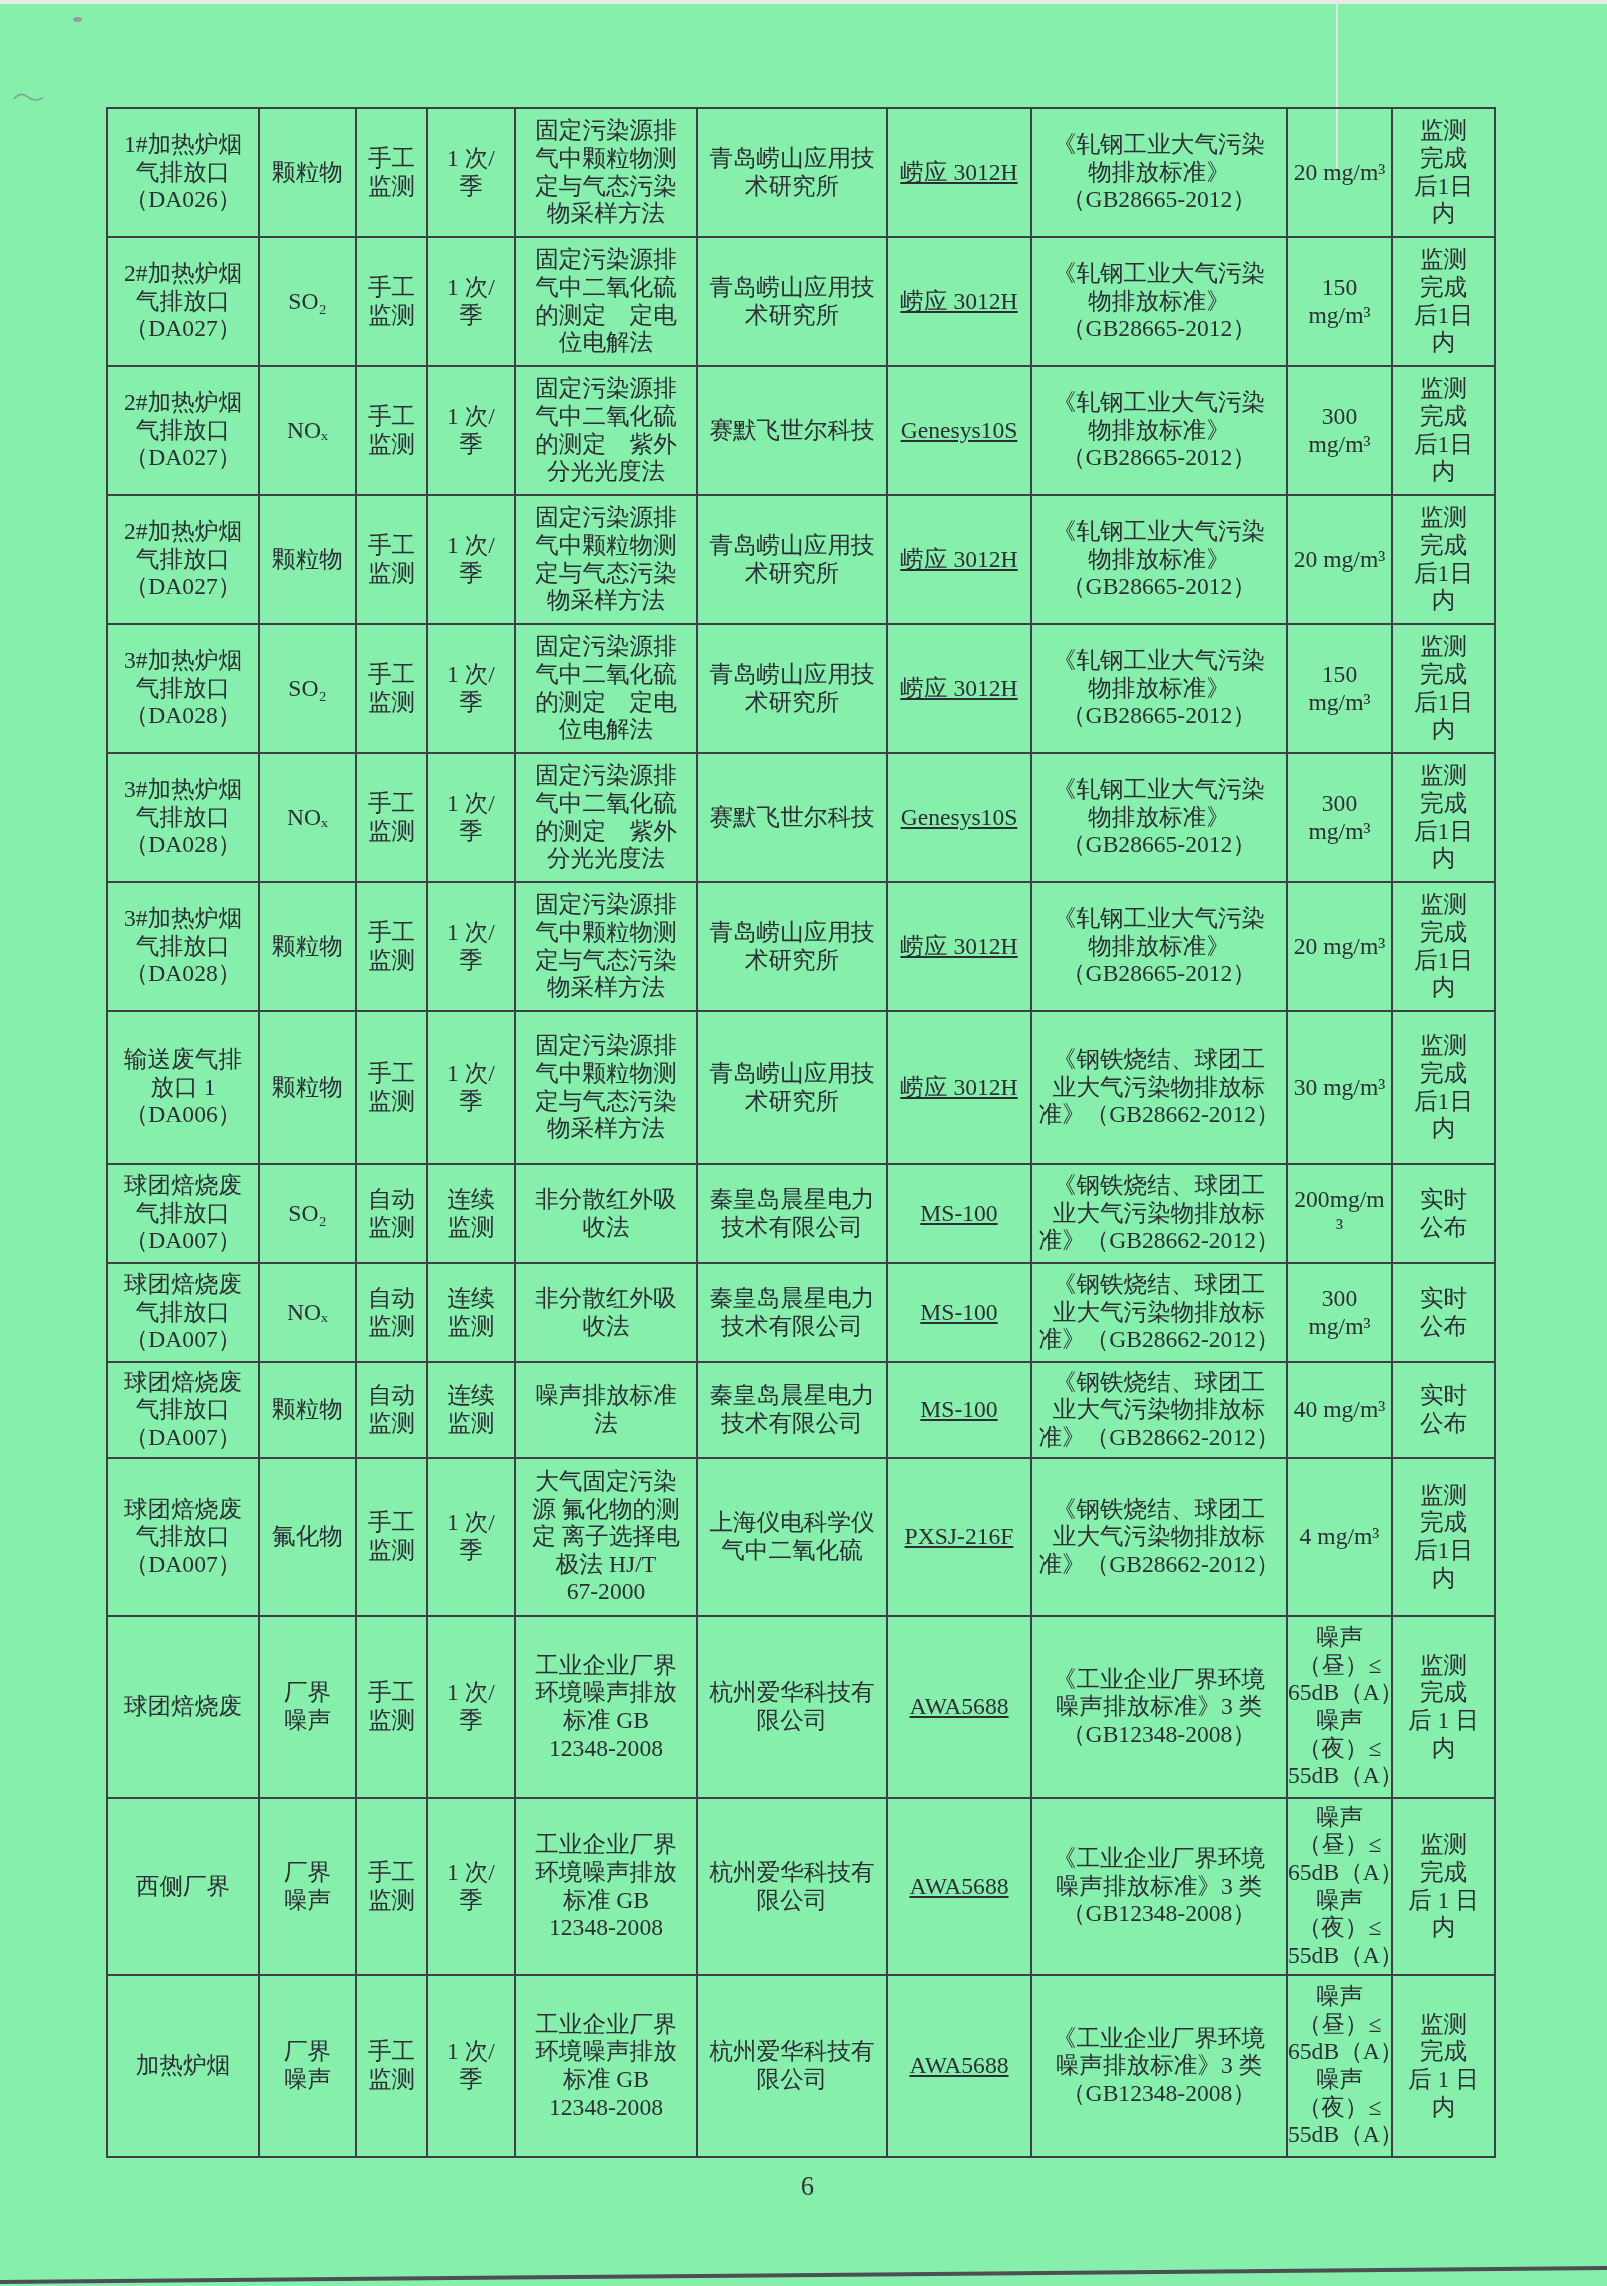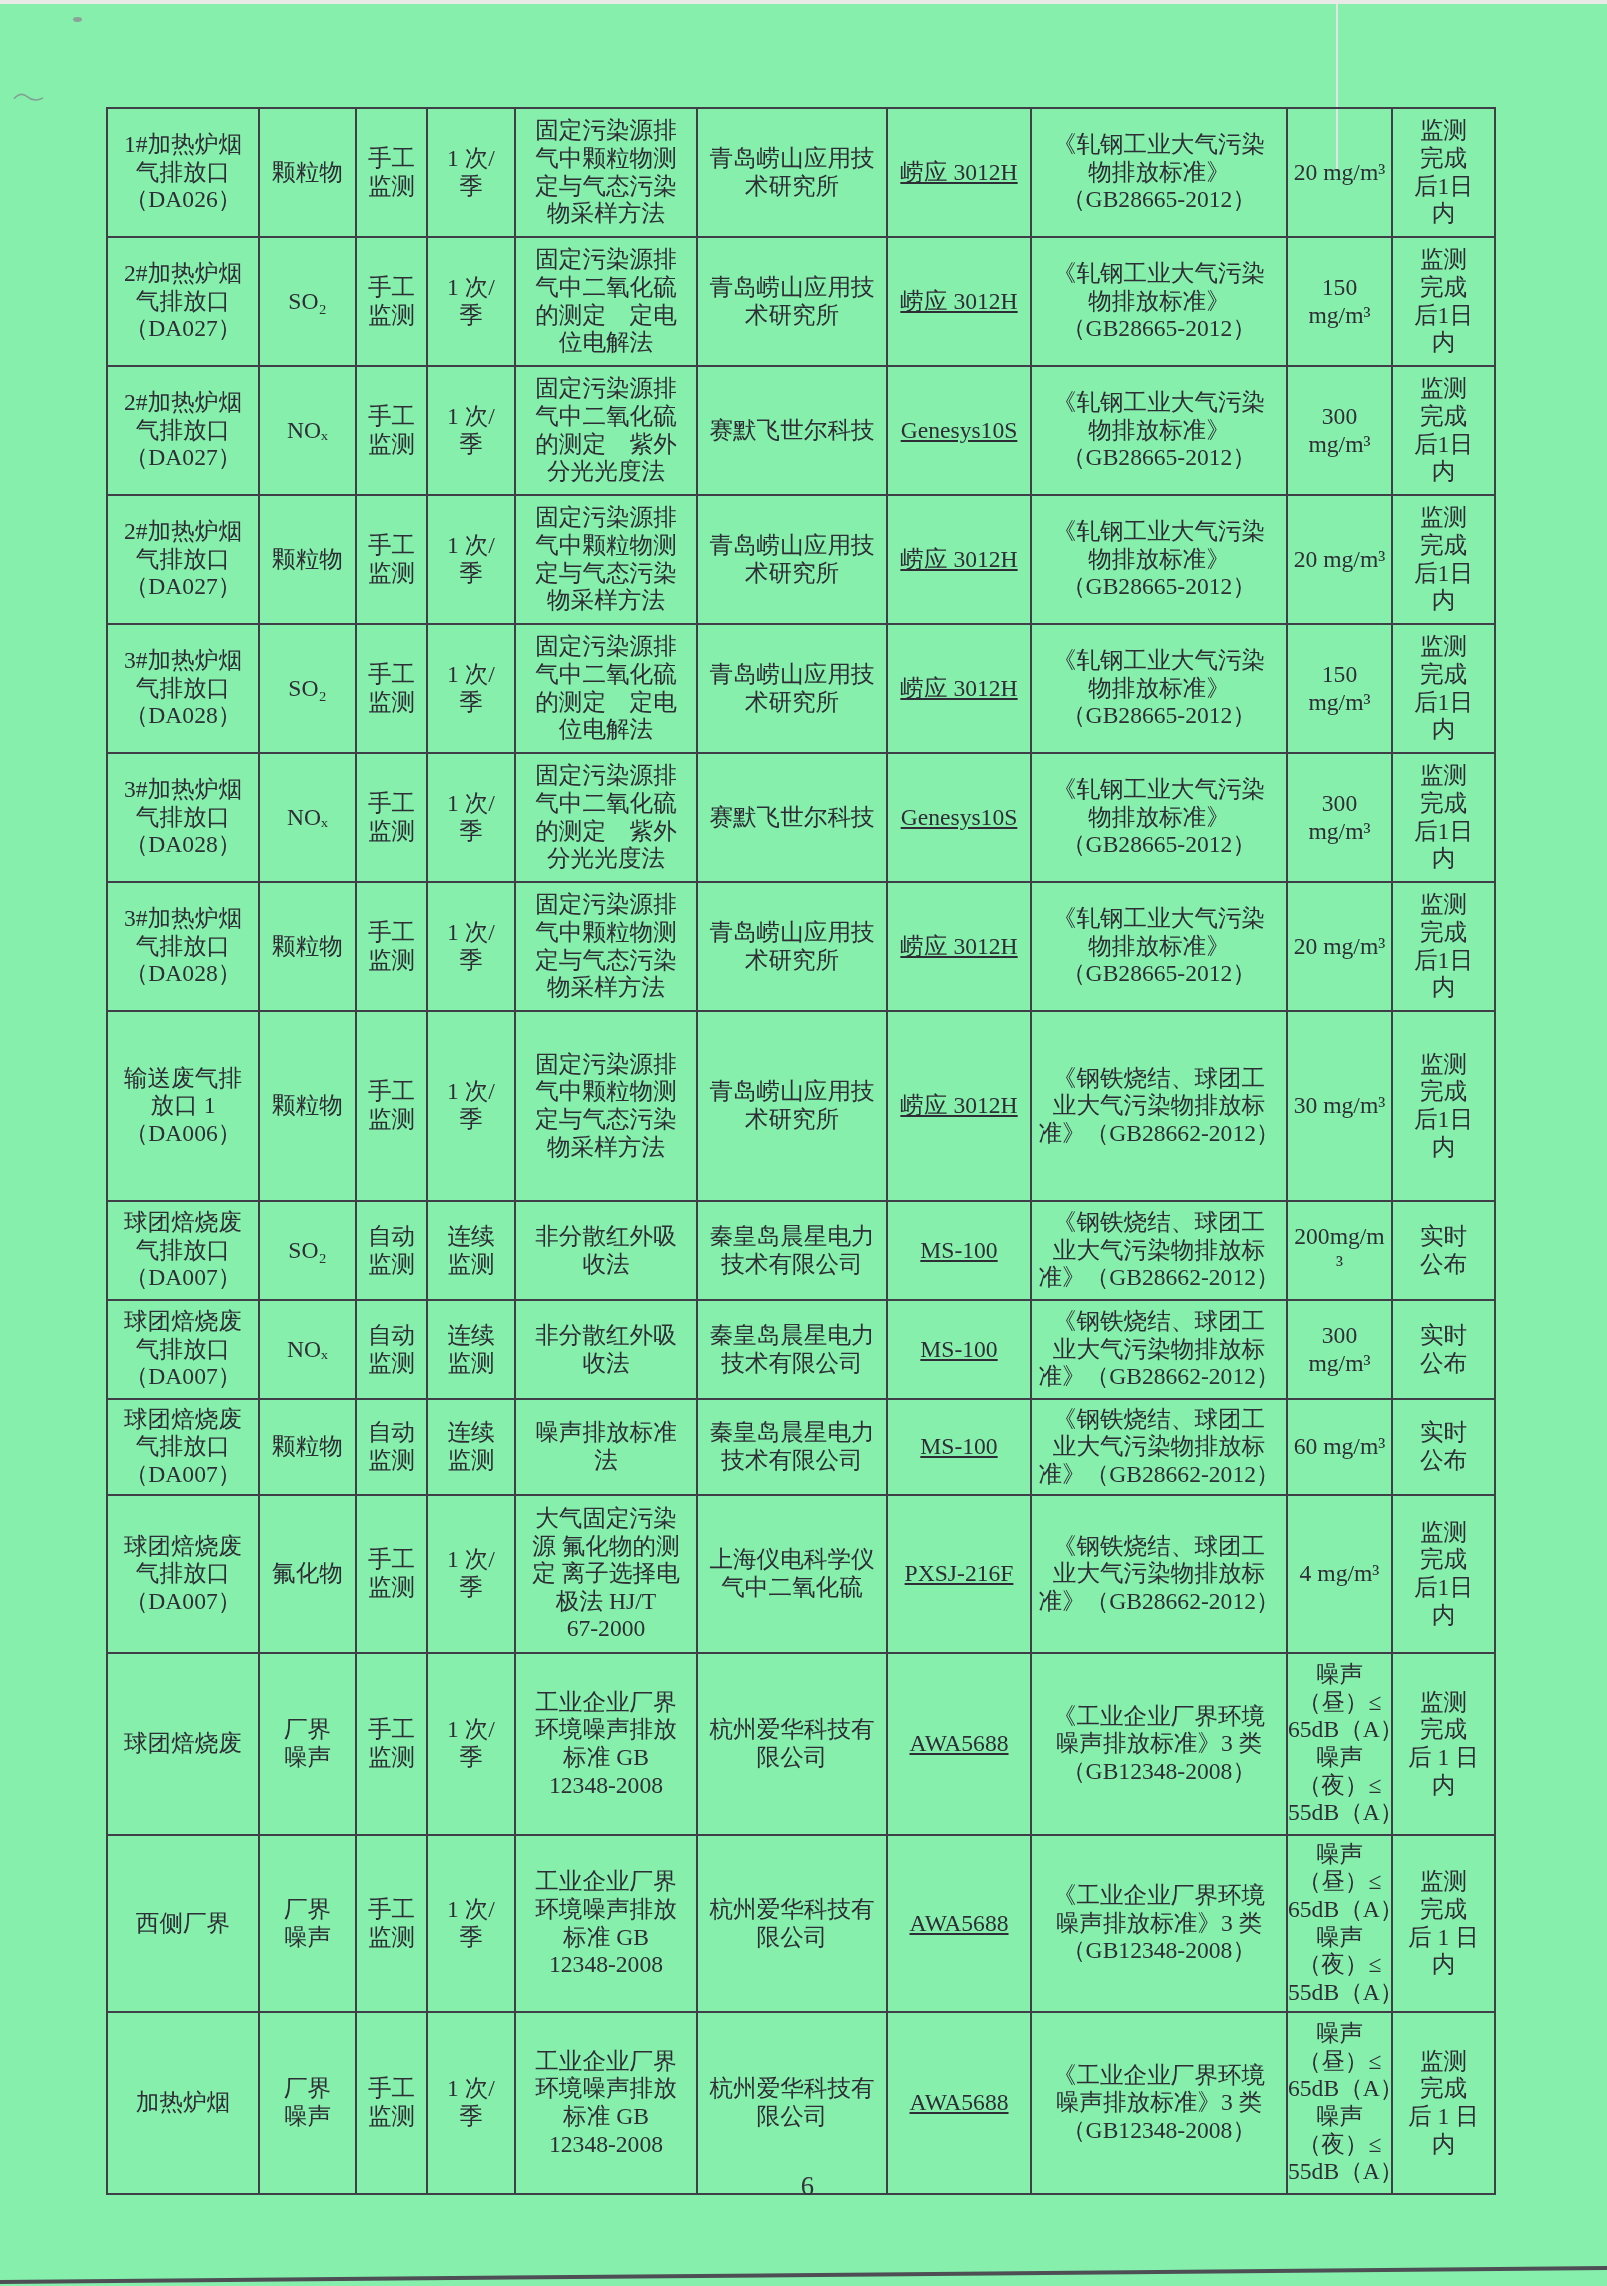--- a/index.html
+++ b/index.html
@@ -25,21 +25,21 @@
     font-size:23.6px;
     line-height:27.6px;
     white-space:pre;
     padding:1px 0;
     overflow:hidden;
   }
   td[data-field="limit"]{font-size:21.7px;border-radius:13px;}
   td[data-field="instrument"]{font-size:22.7px;text-decoration:underline;}
   
   tbody tr:nth-child(-n+7){height:129px;}
-  tbody tr:nth-child(8){height:190px;}
+  tbody tr:nth-child(8){height:153px;}
   tbody tr:nth-child(9){height:99px;}
   tbody tr:nth-child(10){height:99px;}
   tbody tr:nth-child(11){height:96px;}
   tbody tr:nth-child(12){height:158px;}
   tbody tr:nth-child(13){height:182px;}
   tbody tr:nth-child(14){height:177px;}
   tbody tr:nth-child(15){height:182px;}
 
   .page-number{
     position:absolute;
@@ -356,21 +356,21 @@
     <td data-field="frequency">连续
 监测</td>
     <td data-field="method">噪声排放标准
 法</td>
     <td data-field="organization">秦皇岛晨星电力
 技术有限公司</td>
     <td data-field="instrument">MS-100</td>
     <td data-field="standard">《钢铁烧结、球团工
 业大气污染物排放标
 准》（GB28662-2012）</td>
-    <td data-field="limit">60 mg/m³</td>
+    <td data-field="limit">40 mg/m³</td>
     <td data-field="publication">实时
 公布</td>
   </tr>
         <tr>
     <td data-field="outlet">球团焙烧废
 气排放口
 （DA007）</td>
     <td data-field="pollutant">氟化物</td>
     <td data-field="monitoring_type">手工
 监测</td>

